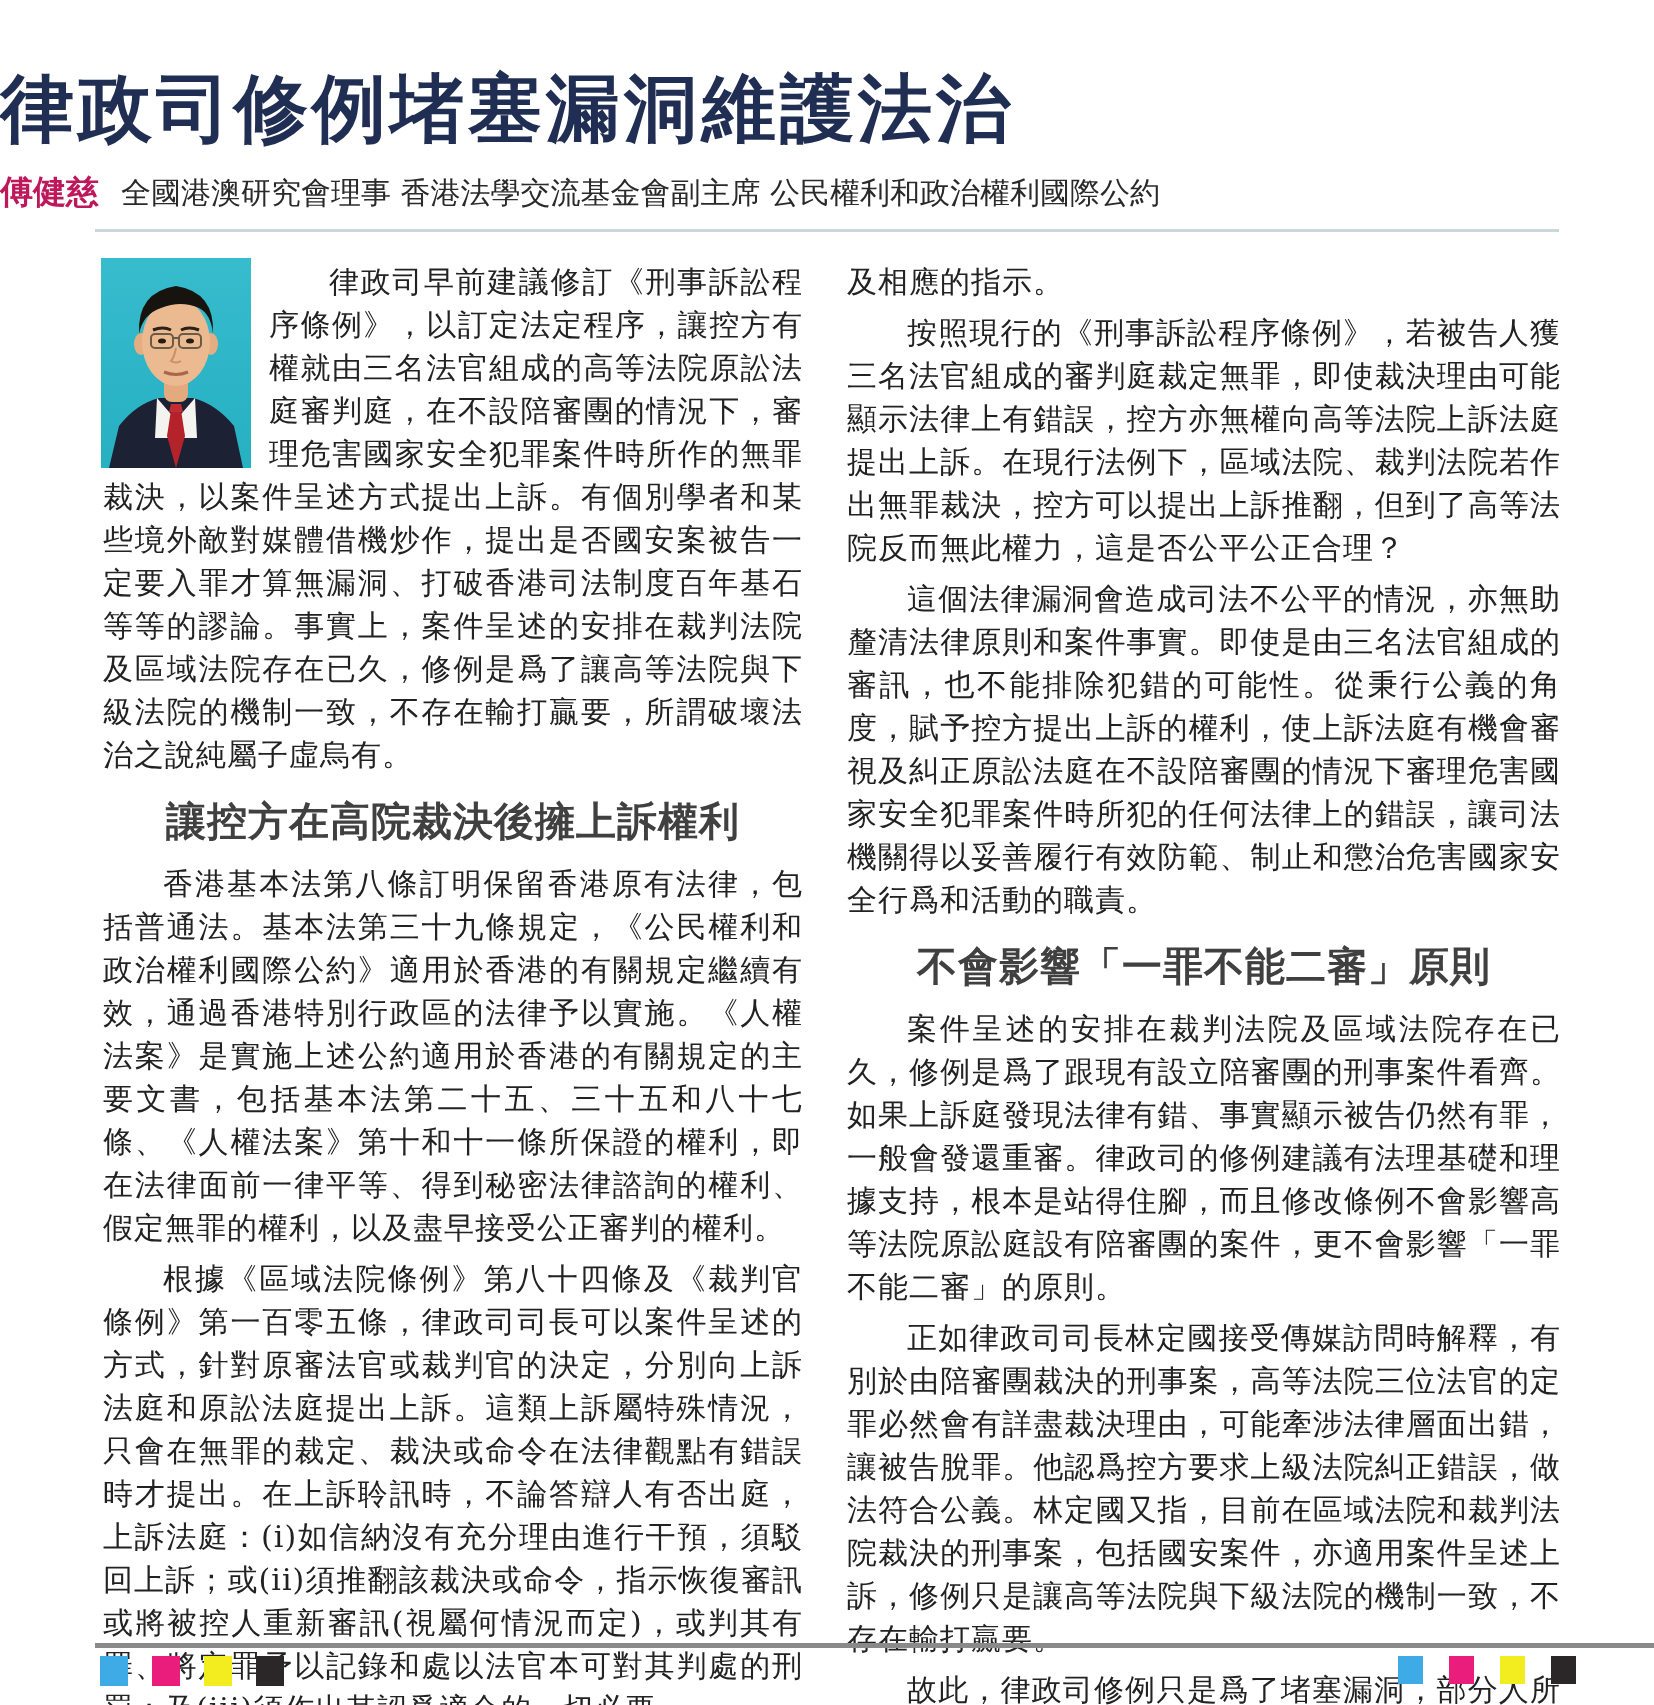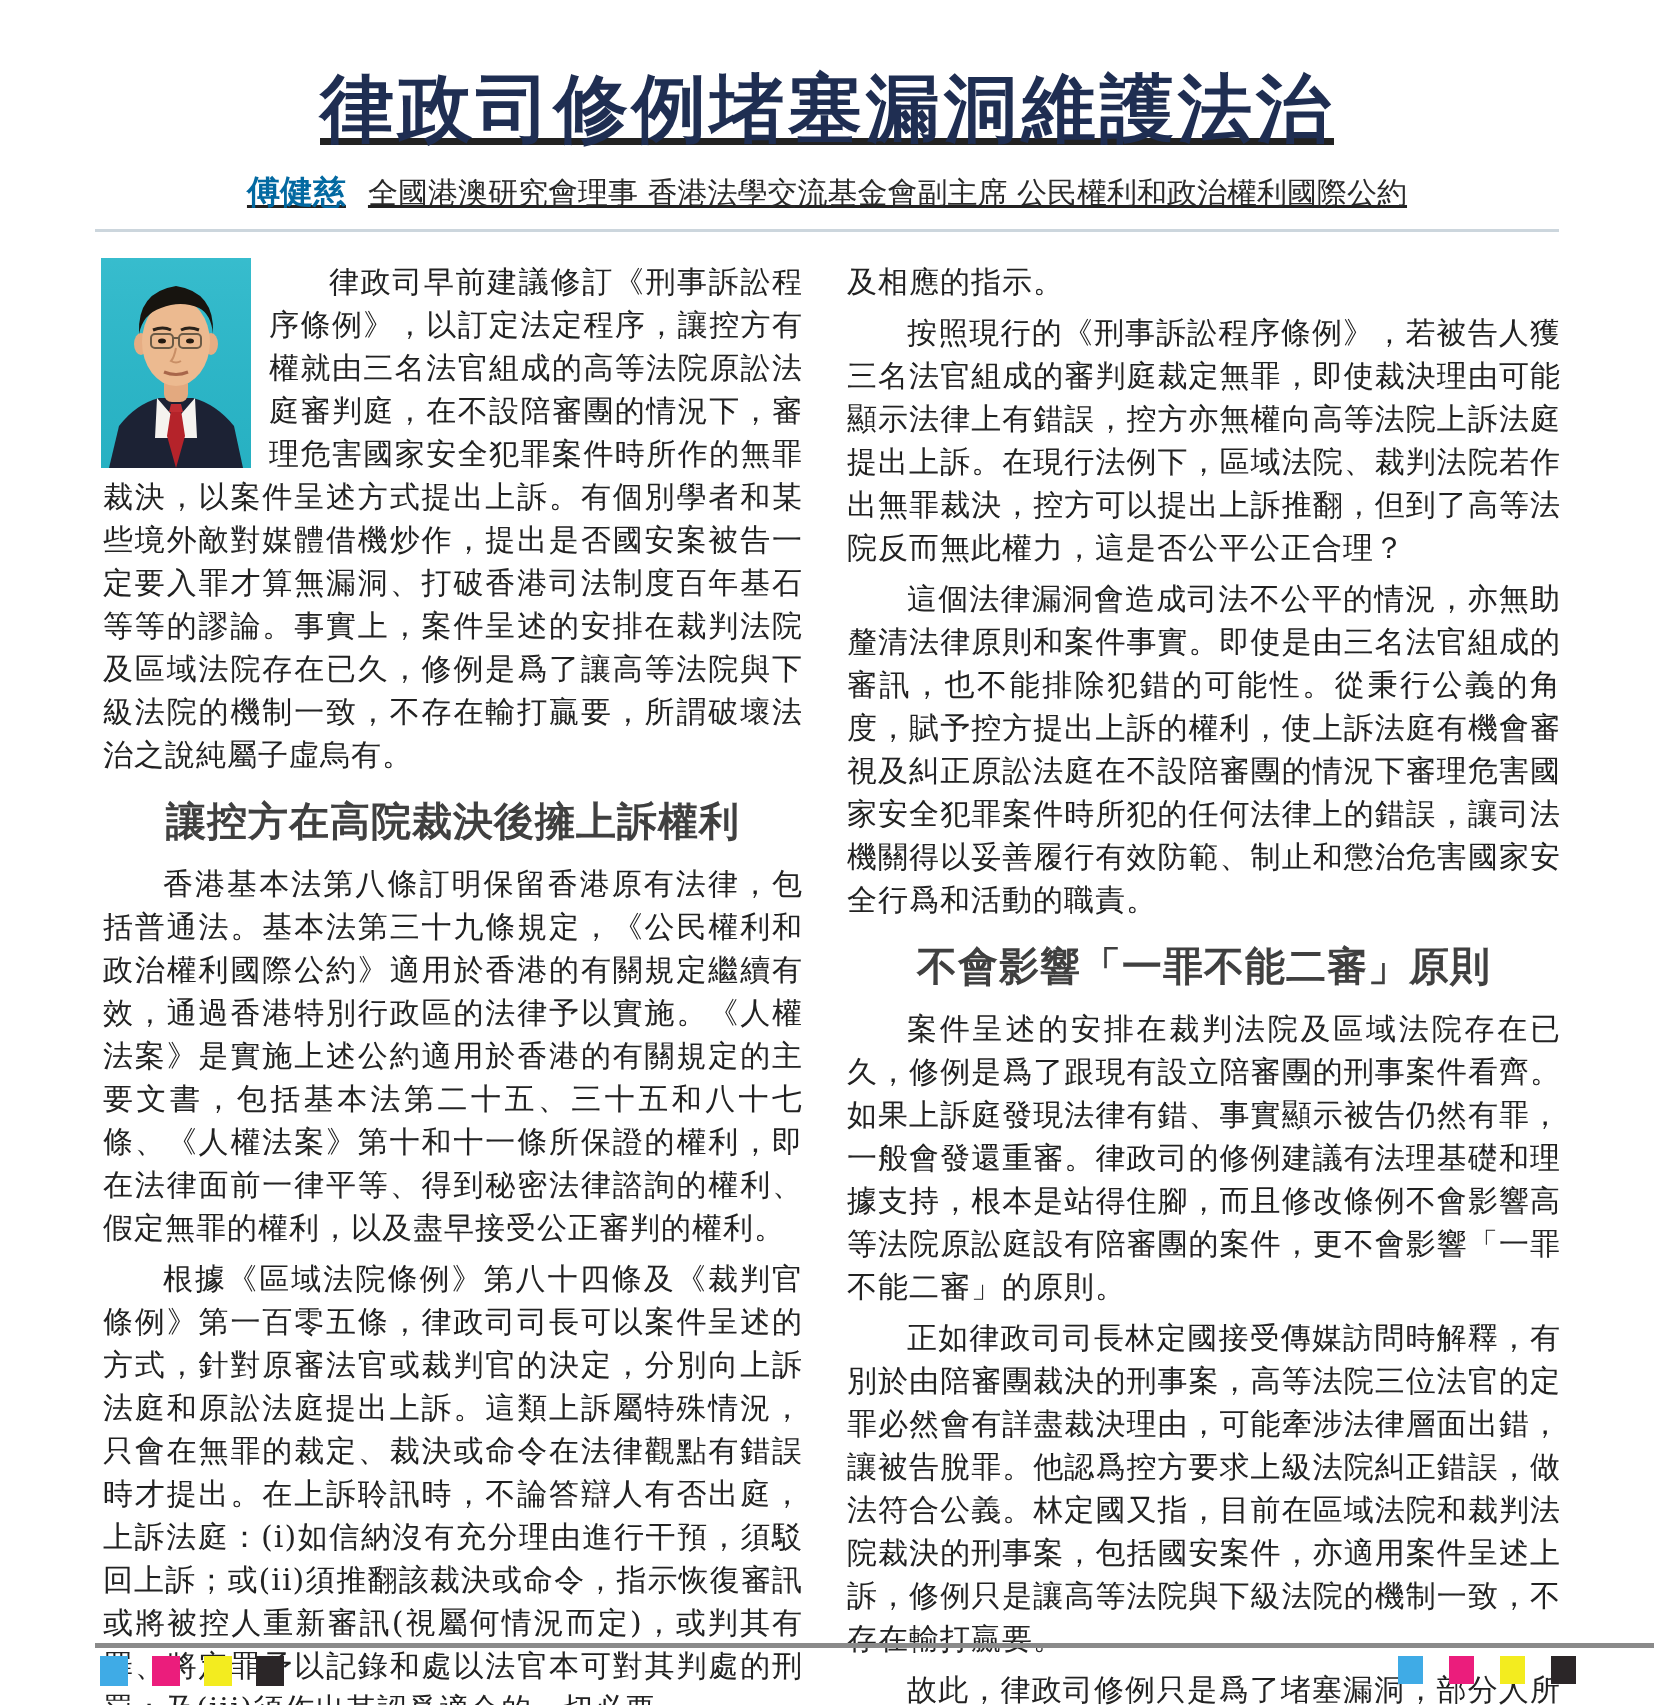--- a/index.html
+++ b/index.html
@@ -5,21 +5,21 @@
   html,body{margin:0;padding:0;background:#ffffff;}
   #page{
     position:relative;
     width:1654px;height:1705px;
     background:#ffffff;
     overflow:hidden;
     font-family:"DejaVu Serif", serif;
     color:#222222;
   }
   
-  .header{width:1654px;text-align:center;text-decoration:underline;}
+  .header{width:1654px;}
   .title{
     margin:0;
     padding-top:58px;
     font-family:"DejaVu Sans", sans-serif;
     font-weight:bold;
     font-size:74px;
     line-height:100px;
     letter-spacing:4px;
     color:#1f2e52;
   }
@@ -27,21 +27,21 @@
     margin-top:14px;
     font-family:"DejaVu Sans", sans-serif;
     font-size:30px;
     line-height:40px;
     color:#2a2a2a;
     white-space:nowrap;
   }
   .byline .author{
     font-weight:bold;
     font-size:33px;
-    color:#0369a1;
+    color:#be185d;
     margin-right:22px;
   }
   .byline-sep{
     height:3px;
     background:#ccd6dd;
     margin:16px 95px 0 95px;
   }
   
   .columns{
     display:flex;

